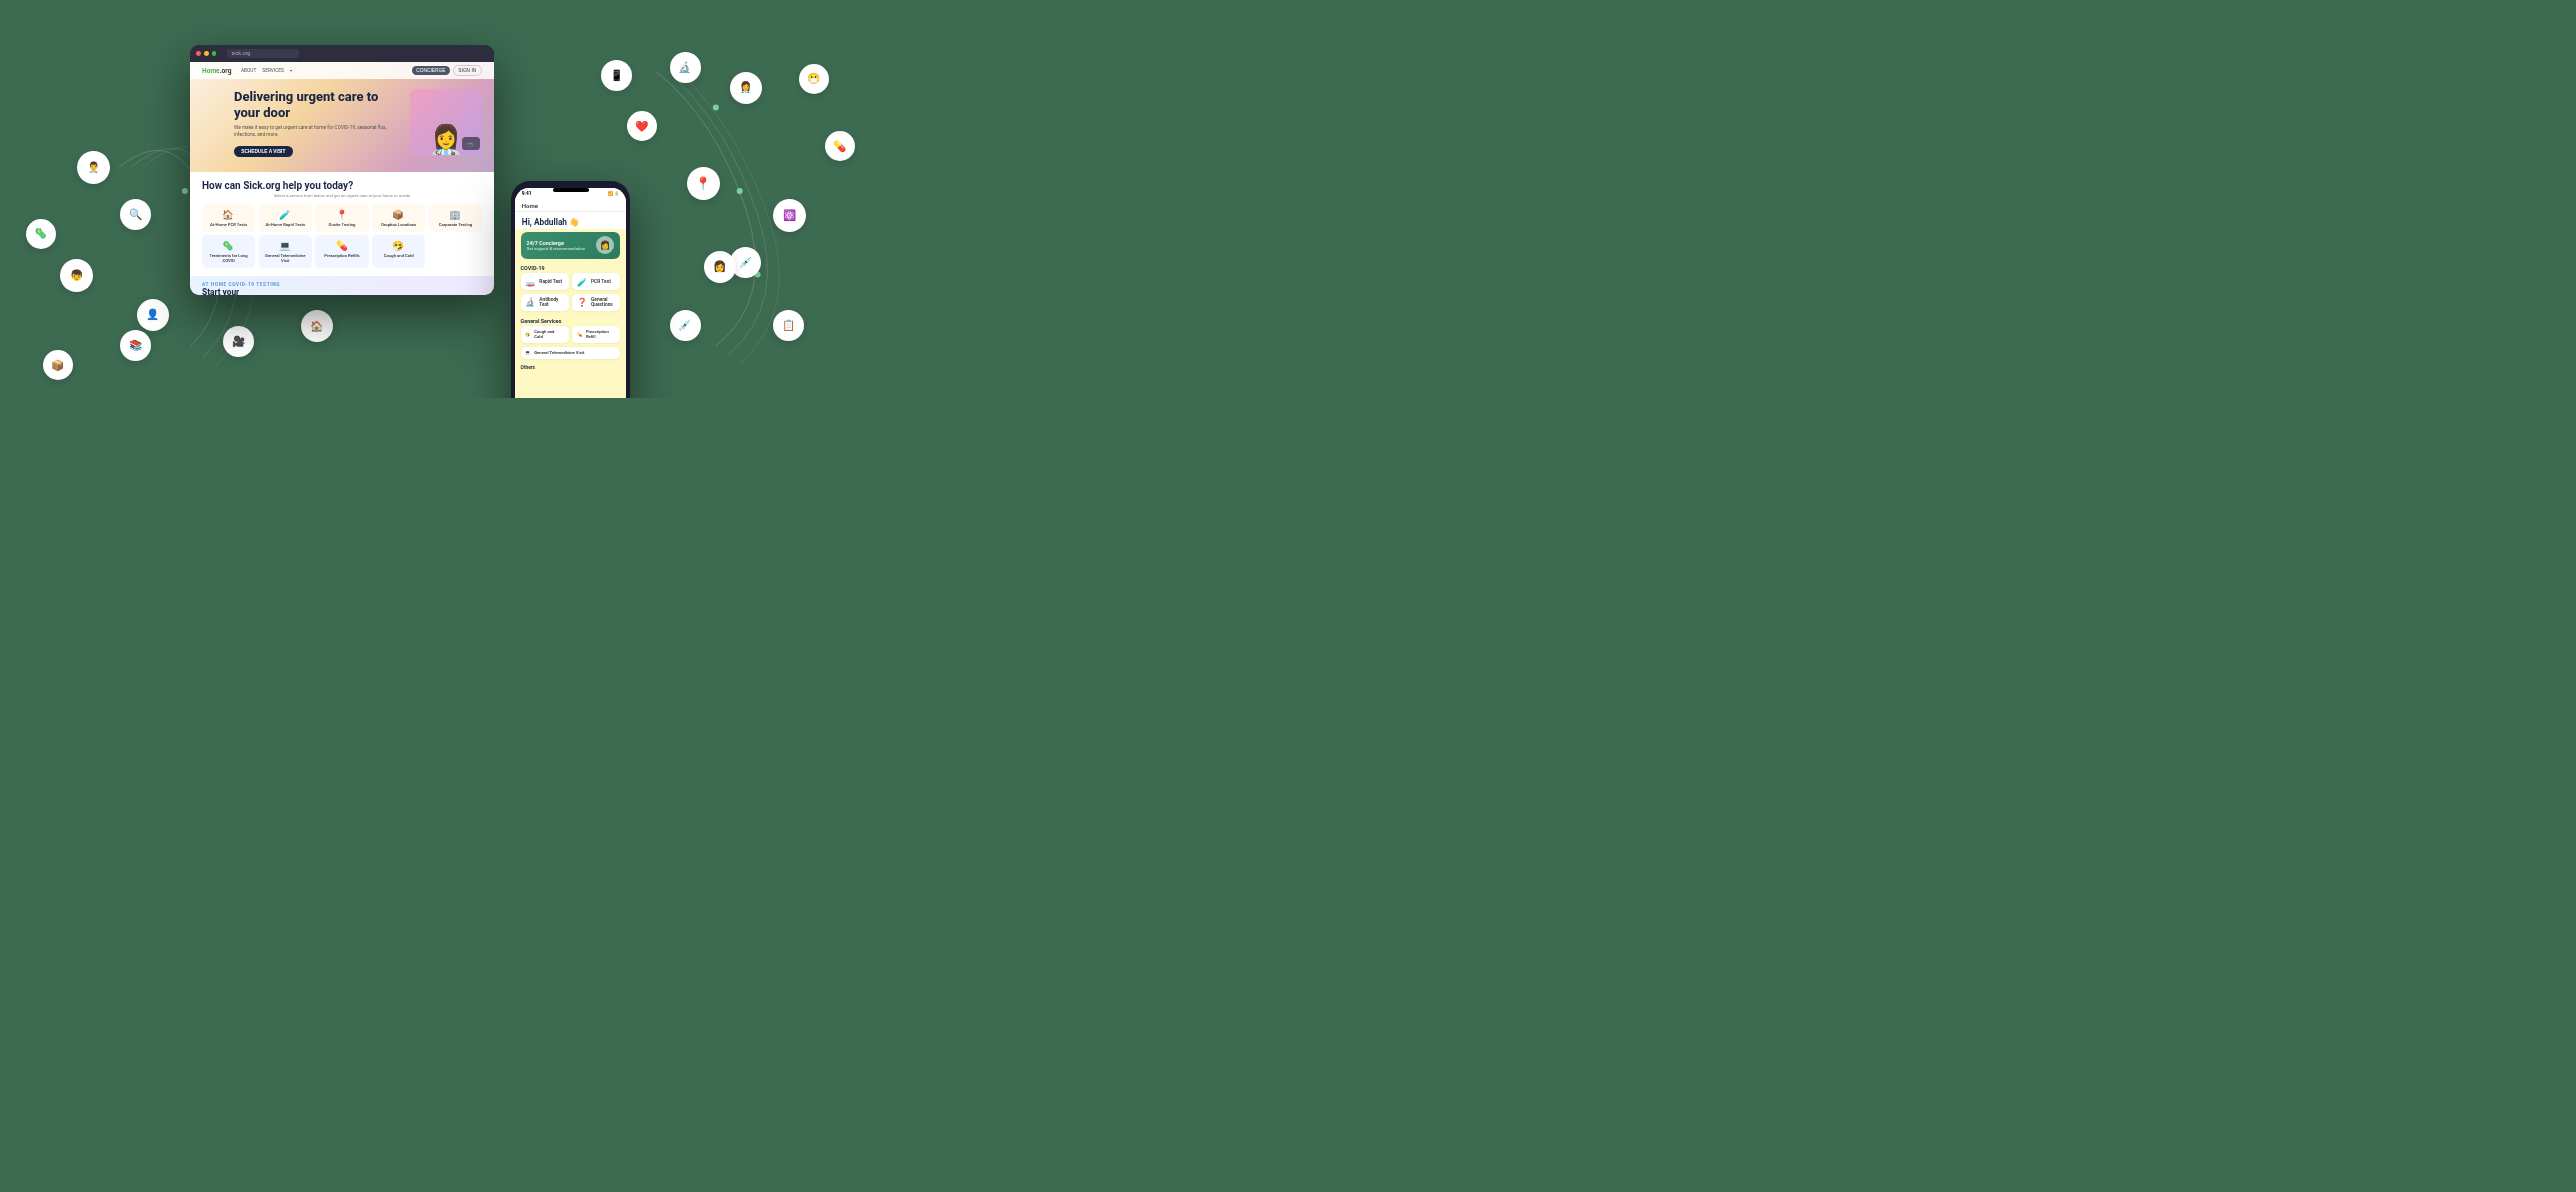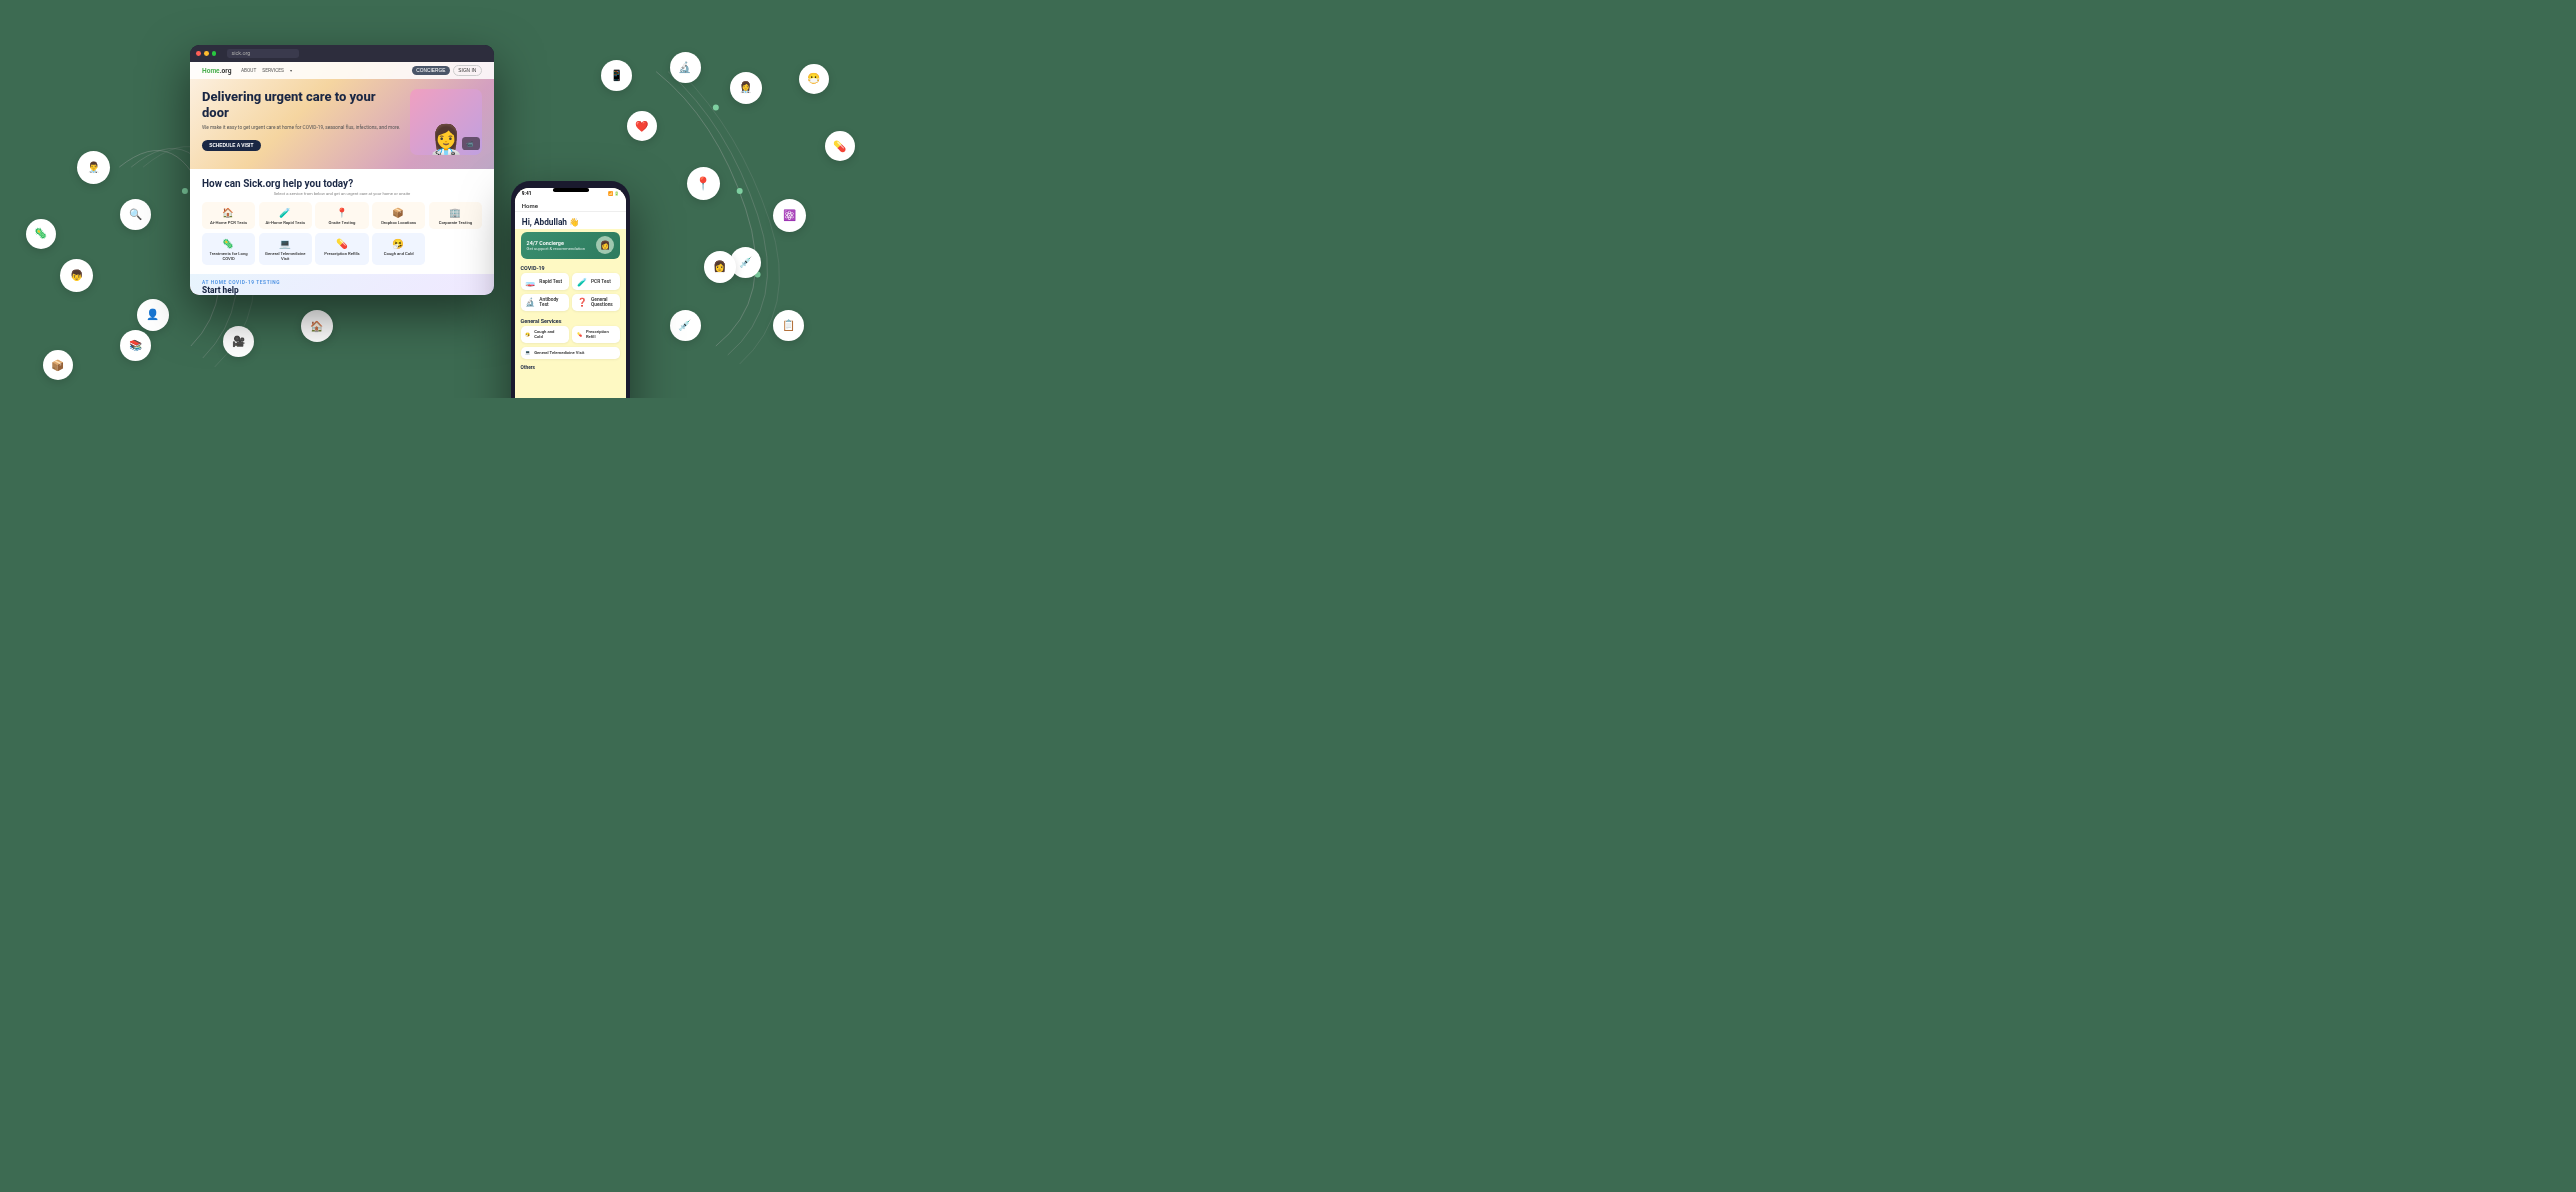--- a/index.html
+++ b/index.html
@@ -98,20 +98,21 @@
       border-radius: 7.2px;
       padding: 1.8px 4.8px;
       font-size: 4.8px;
       cursor: pointer;
     }
 
     .hero-section {
       padding: 9.5px 12px;
       display: flex;
       gap: 7.2px;
+      margin-left: 32px;
     }
 
     .hero-text { flex: 1; }
 
     .hero-title {
       font-size: 13px;
       font-weight: 800;
       color: #1a2744;
       line-height: 1.2;
       margin-bottom: 4.8px;
@@ -517,21 +518,21 @@
             </div>
             <div class="service-card service-card-row2">
               <span class="service-icon">🤧</span>
               <span>Cough and Cold</span>
             </div>
           </div>
         </div>
 
         <div style="background: linear-gradient(135deg, #e8f4fd, #f0e8ff); padding: 6px 12px;">
           <div style="font-size:4.8px;color:#4a90e2;font-weight:600;letter-spacing:0.6px;">AT HOME COVID-19 TESTING</div>
-          <div style="font-size:8.3px;font-weight:800;color:#1a2744;">Start help</div>
+          <div style="font-size:8.3px;font-weight:800;color:#1a2744;">Start your</div>
         </div>
       </div>
     </div>
   </div>
 
   <div class="phone-wrap">
     <div class="phone-mockup">
 
       <div style="position:absolute;top:7.2px;left:50%;transform:translateX(-50%);width:36px;height:3.6px;background:#000;border-radius:1.8px;z-index:20;"></div>
       <div class="phone-screen">

